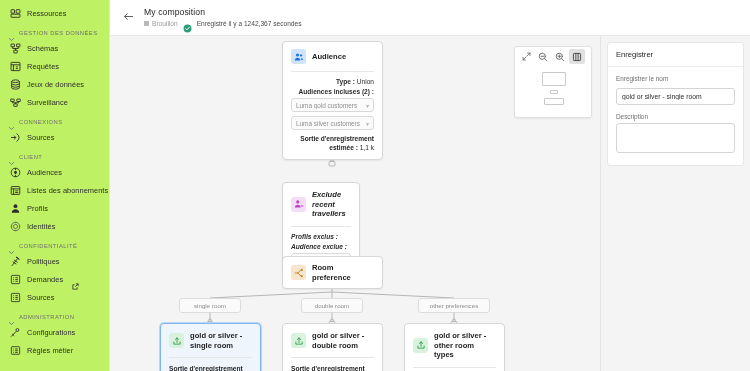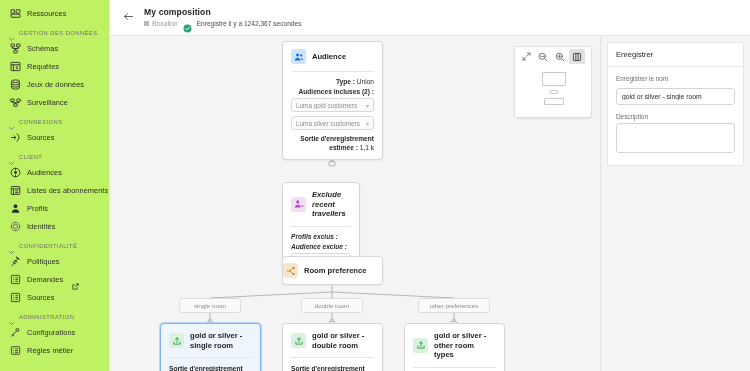--- a/index.html
+++ b/index.html
@@ -55,21 +55,21 @@
     border-bottom: 1px solid #e8e8e8;
     display: flex; align-items: center;
     padding: 0 10px 0 8px;
   }
   .back-btn {
     width: 20px; height: 20px; flex: 0 0 20px;
     display: flex; align-items: center; justify-content: center;
     cursor: pointer; border-radius: 3px; margin-right: 6px;
   }
   .title-wrap { display: flex; flex-direction: column; gap: 2px; }
-  .comp-title { font-size: 8.6px; font-weight: bold; color: #1f1f1f; letter-spacing: .1px;}
+  .comp-title { font-size: 8.6px; font-weight: normal; color: #1f1f1f; letter-spacing: .1px;}
   .status-row { display: flex; align-items: center; gap: 5px; }
   .dot-pill { display: flex; align-items: center; gap: 3px; }
   .sq-dot { width: 5px; height: 5px; background: #b9b9b9; display: inline-block; }
   .draft-txt { font-size: 6.6px; color: #9a9a9a; }
   .saved-txt { font-size: 6.6px; color: #4b4b4b; }
   .check-ico { width: 9px; height: 9px; display: block; }
   .publish-btn {
     position: absolute; right: 8px; top: 7px;
     background: #a21caf; color: #fff;
     font-size: 7.6px; font-weight: bold;
@@ -548,21 +548,21 @@
             <b>Audience exclue :</b>
           </div>
           <div class="field" style="margin-bottom:0;">
             <span class="val">Dernier voyage &lt; 3 mois</span>
             <span class="caret">▾</span>
           </div>
         </div>
       </div>
 
       <div class="node" style="left:172px; top:220px; width:101px;">
-        <div class="node-head" style="padding:6px 0;">
+        <div class="node-head" style="padding:6px 8px;">
           <span class="node-icon ic-split">
             <svg width="10" height="10" viewBox="0 0 16 16" fill="none" stroke="#c9851f" stroke-width="1.5" stroke-linecap="round">
               <path d="M2 8 H6"></path>
                 <path d="M6 8 L11 3.4"></path>
                 <path d="M6 8 L11 12.6"></path>
               <circle cx="12.4" cy="3" r="1.7" fill="#c9851f" stroke="none"></circle>
               <circle cx="12.4" cy="13" r="1.7" fill="#c9851f" stroke="none"></circle>
             </svg>
           </span>
           <span class="node-title">Room preference</span>

